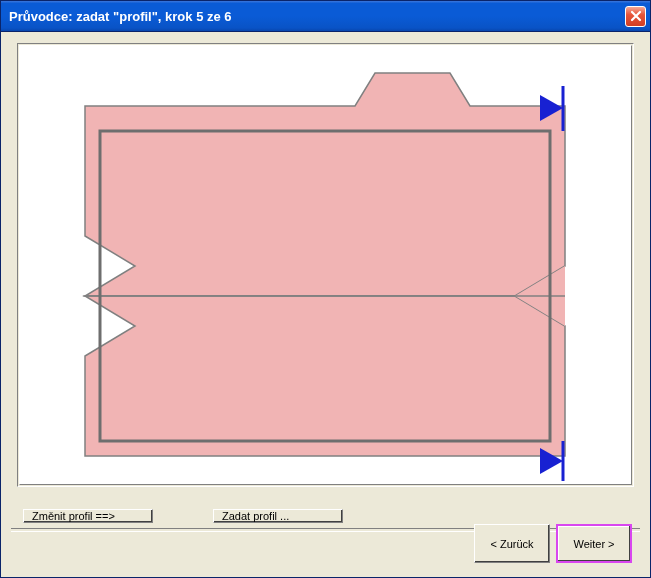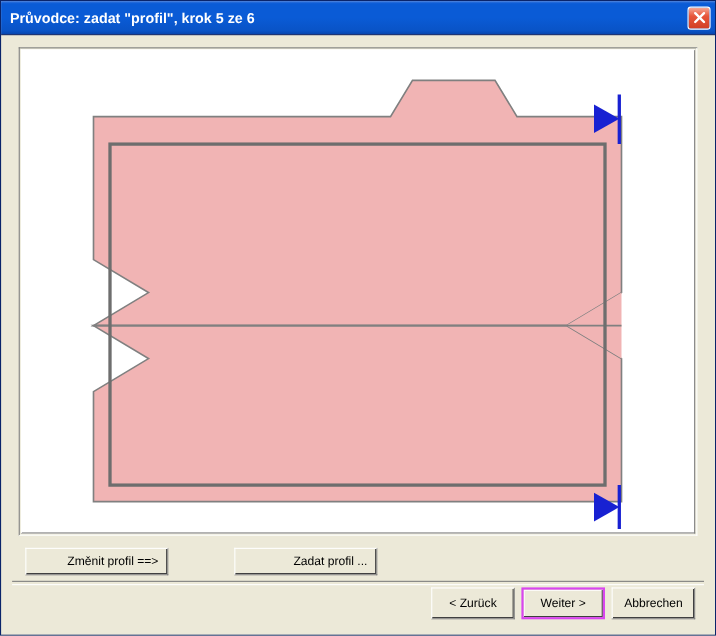--- a/index.html
+++ b/index.html
@@ -88,36 +88,36 @@
   }
   .bottom-buttons {
     position: absolute;
     right: 18px;
     bottom: 14px;
     display: flex;
     gap: 6px;
   }
   .btn {
     min-width: 130px;
-    height: 25px;
+    height: 14px;
     background: #ECE9D8;
     border: 1px solid #808080;
     border-top-color:#FFFFFF;
     border-left-color:#FFFFFF;
     box-shadow: inset -1px -1px 0 #404040, inset 1px 1px 0 #ECE9D8;
     font-family: Tahoma, sans-serif;
     font-size: 11px;
     cursor: pointer;
     padding: 0 8px;
-    text-align: right;
+    text-align: left;
     box-sizing: border-box;
   }
   .btn-small {
     min-width: 76px;
-    height: 29px;
+    height: 39px;
     background: #ECE9D8;
     border: 1px solid #808080;
     border-top-color:#FFFFFF;
     border-left-color:#FFFFFF;
     box-shadow: inset -1px -1px 0 #404040, inset 1px 1px 0 #ECE9D8;
     font-family: Tahoma, sans-serif;
     font-size: 11px;
     cursor: pointer;
     padding: 0 8px;
     text-align: center;
@@ -204,16 +204,15 @@
   <div class="mid-buttons">
     <button class="btn">Změnit profil  ==&gt;</button>
     <button class="btn">Zadat profil ...</button>
   </div>
 
   <div class="sep-line"></div>
 
   <div class="bottom-buttons">
     <button class="btn-small">&lt; Zurück</button>
     <button class="btn-small btn-default">Weiter &gt;</button>
-    <button class="btn-small">Abbrechen</button>
   </div>
 
 </div>
 
 </body></html>

